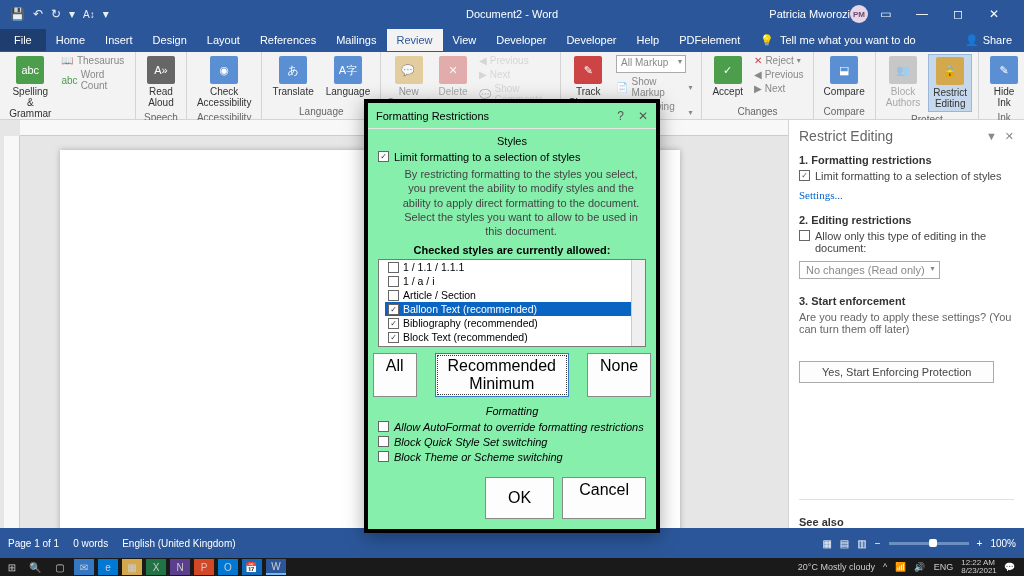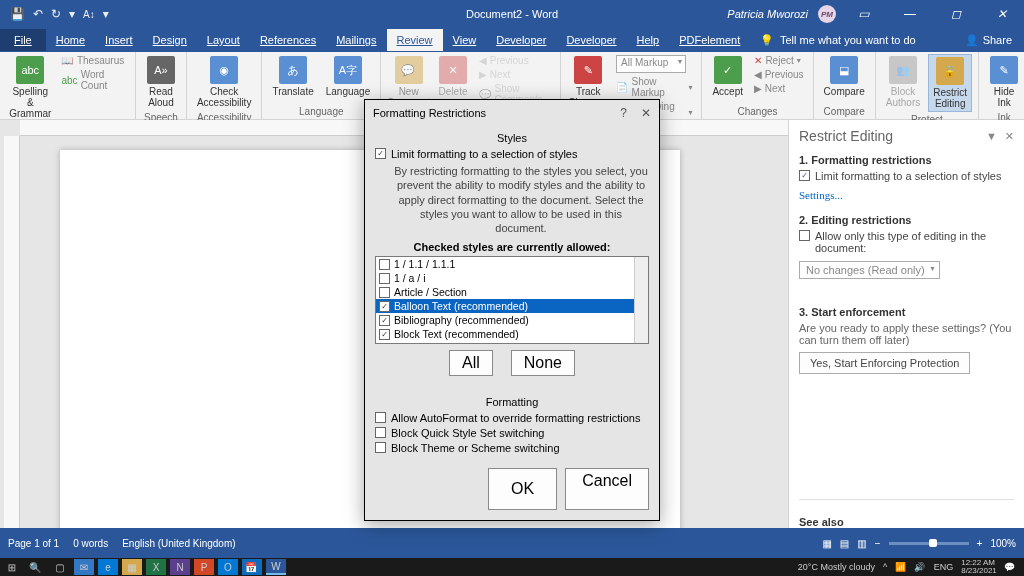--- a/index.html
+++ b/index.html
@@ -3,27 +3,27 @@
 <meta charset="utf-8">
 <style>
 * { box-sizing: border-box; margin: 0; padding: 0; font-family: "Segoe UI", Tahoma, sans-serif; }
 body { width: 1024px; height: 576px; overflow: hidden; background: #fff; position: relative; }
 
 
 .titlebar { height: 28px; background: #2b579a; display: flex; align-items: center; color: #fff; font-size: 11px; position: relative; }
 .titlebar .qat { display: flex; gap: 8px; padding: 0 10px; align-items: center; }
 .titlebar .qat span { opacity: .9; font-size: 12px; }
 .titlebar .doc-title { position: absolute; left: 50%; transform: translateX(-50%); }
-.titlebar .right { margin-left: auto; display: flex; align-items: center; gap: 10px; padding-right: 4px; font-style: italic; }
+.titlebar .right { margin-left: auto; display: flex; align-items: center; padding-right: 12px; }
 .avatar { width: 18px; height: 18px; border-radius: 50%; background: #e8d5e8; color: #6b4a6b; font-size: 8px; display: flex; align-items: center; justify-content: center; font-weight: bold; }
 .winbtn { width: 36px; height: 28px; display: flex; align-items: center; justify-content: center; font-size: 12px; }
 
 
 .menubar { height: 24px; background: #2b579a; display: flex; align-items: center; color: #fff; font-size: 11px; }
-.menubar .tab { padding: 5px 10px; cursor: pointer; text-decoration: underline; }
+.menubar .tab { padding: 5px 10px; cursor: pointer; }
 .menubar .tab.file { background: #1e3e6f; padding: 5px 14px; }
 .menubar .tab.active { background: #f3f3f3; color: #2b579a; }
 .menubar .tell { display: flex; align-items: center; gap: 6px; padding: 0 10px; }
 .menubar .share { margin-left: auto; padding: 5px 12px; display: flex; gap: 4px; align-items: center; }
 
 
 .ribbon { height: 68px; background: #f3f3f3; border-bottom: 1px solid #d4d4d4; display: flex; font-size: 10px; color: #333; }
 .rgroup { border-right: 1px solid #d4d4d4; padding: 2px 6px 0; display: flex; flex-direction: column; align-items: center; }
 .rgroup .items { display: flex; gap: 4px; flex: 1; align-items: flex-start; }
 .rgroup .label { font-size: 10px; color: #666; padding: 2px 0; display:flex; align-items:center; gap:3px;}
@@ -45,41 +45,41 @@
 
 
 .pane { position: absolute; top: 120px; right: 0; width: 236px; bottom: 18px; background: #fff; border-left: 1px solid #d4d4d4; padding: 8px 10px; font-size: 11px; color: #444; }
 .pane .pane-title { color: #666; font-size: 14px; display: flex; align-items: center; }
 .pane .pane-title .controls { margin-left: auto; display: flex; gap: 8px; color: #888; font-size: 11px; }
 .pane h4 { font-size: 11px; font-weight: bold; margin-top: 10px; color: #333; }
 .pane .chk { display: flex; align-items: flex-start; gap: 5px; margin: 4px 0; }
 .pane .link { color: #0066cc; cursor: pointer; margin: 3px 0; display: inline-block; font-family: Liberation Serif, serif; }
 .pane .sel { border: 1px solid #ababab; background: #fff; padding: 2px 14px 2px 6px; font-size: 11px; color: #888; display: inline-block; position: relative; margin-top:3px;}
 .pane .sel::after { content:"▾"; position:absolute; right:4px; font-size:8px; }
-.pane .btn { border: 1px solid #ababab; background: #fdfdfd; padding: 4px 10px; font-size: 11px; margin-top: 2px; cursor: pointer; display: inline-block; }
+.pane .btn { border: 1px solid #ababab; background: #fdfdfd; padding: 4px 22px; font-size: 11px; margin-top: 22px; cursor: pointer; display: inline-block; }
 .pane .seealso { position: absolute; bottom: 12px; left: 10px; right: 10px; border-top: 1px solid #e0e0e0; padding-top: 6px; }
 
 
-.dialog { position: absolute; left: 364px; top: 99px; width: 296px; background: #e5e5e5; border: 1px solid #000000; box-shadow: 0 4px 18px rgba(0,0,0,.35); font-size: 11px; z-index: 50; }
+.dialog { position: absolute; left: 364px; top: 99px; width: 296px; background: #86efac; border: 4px solid #000000; box-shadow: 0 4px 18px rgba(0,0,0,.35); font-size: 11px; z-index: 50; }
 .dialog .dtitle { height: 26px; display: flex; align-items: center; padding: 0 8px; border-bottom: 1px solid #e5e5e5; }
 .dialog .dtitle .dtxt { font-size: 11px; }
 .dialog .dtitle .dctrl { margin-left: auto; display: flex; gap: 14px; font-size: 12px; color: #555; }
 .dialog .body { padding: 6px 10px 10px; text-align: center; }
 .dialog .body .sect { font-size: 11px; margin-bottom: 4px; }
 .dialog .chk { display: flex; gap: 5px; align-items: flex-start; margin: 3px 0; }
 .dialog .desc { margin: 4px 0 6px 18px; color: #444; line-height: 1.3; }
 .dialog .listlabel { font-weight: bold; margin: 6px 0 3px; }
-.dialog .stylelist { border: 1px solid #7a7a7a; height: 88px; overflow: hidden; background: #fff; position: relative; }
+.dialog .stylelist { border: 1px solid #7a7a7a; height: 88px; overflow: hidden; background: #fff; position: relative; padding-left: 6px; }
 .dialog .stylelist .item { display: flex; align-items: center; gap: 4px; padding: 0 3px; font-size: 10.5px; height: 14px; }
 .dialog .stylelist .item.sel { background: #0a64c2; color: #fff; }
 .dialog .stylelist .scrollbar { position: absolute; right: 0; top: 0; bottom: 0; width: 14px; background: #efefef; border-left: 1px solid #ccc; }
 .dialog .btnrow { display: flex; gap: 18px; justify-content: center; margin: 6px 0 4px; }
 .dialog .btn { border: 1px solid #8a8a8a; background: #fdfdfd; padding: 3px 12px; font-size: 16px; cursor: pointer; }
 .dialog .btn.focus { outline: 1px dotted #333; outline-offset: -3px; border-color: #3b78c3; }
-.dialog .fmt { margin-top: 20px; }
+.dialog .fmt { margin-top: 8px; font-style: italic; }
 .dialog .okrow { display: flex; justify-content: flex-end; gap: 8px; margin-top: 14px; }
 .status { position: absolute; left: 0; right: 0; bottom: 0; height: 30px; background: #2b579a; color: #fff; font-size: 10px; display: flex; align-items: center; padding: 0 8px; gap: 14px; z-index:5; }
 .status .right { margin-left: auto; display: flex; align-items: center; gap: 8px; }
 .status .zoom-slider { width: 80px; height: 3px; background: #6c8fc2; position: relative; }
 .status .zoom-slider::before { content:""; position:absolute; left:40px; top:-3px; width:8px; height:8px; background:#fff; border-radius:2px;}
 body > .status { bottom: 18px; }
 
 
 .taskbar { position: absolute; left: 0; right: 0; bottom: 0; height: 18px; background: #1a1a1a; display: flex; align-items: center; gap: 4px; padding: 0 2px; color: #ccc; font-size: 9px; }
 .taskbar .tb { width: 20px; height: 16px; display:flex; align-items:center; justify-content:center; font-size:10px;}
@@ -335,21 +335,21 @@
       <span class="cb blue checked"></span>
       <span>Limit formatting to a selection of styles</span>
     </div>
   <span class="link">Settings...</span>
   <h4>2. Editing restrictions</h4>
   <div class="chk">
       <span class="cb"></span>
       <span>Allow only this type of editing in the document:</span>
     </div>
   <span class="sel">No changes (Read only)</span>
-  <h4 style="margin-top:27px">3. Start enforcement</h4>
+  <h4 style="margin-top:16px">3. Start enforcement</h4>
   <div style="color:#666;margin:4px 0">Are you ready to apply these settings? (You can turn them off later)</div>
   <span class="btn">Yes, Start Enforcing Protection</span>
   <div class="seealso">
     <h4>See also</h4>
     <span class="link">Restrict permission...</span>
   </div>
 </div>
 
 <div class="dialog">
   <div class="dtitle">
@@ -394,20 +394,21 @@
         </div>
         <div class="item">
           <span class="cb checked"></span>
           <span>Body Text (recommended)</span>
         </div>
         <div class="item"></div>
         <div class="scrollbar"></div>
     </div>
     <div class="btnrow">
       <span class="btn">All</span>
+      <span class="btn focus">Recommended Minimum</span>
       <span class="btn">None</span>
     </div>
     <div class="fmt">
       <div class="sect">Formatting</div>
       <div class="chk">
           <span class="cb"></span>
           <span>Allow AutoFormat to override formatting restrictions</span>
         </div>
       <div class="chk">
           <span class="cb"></span>

